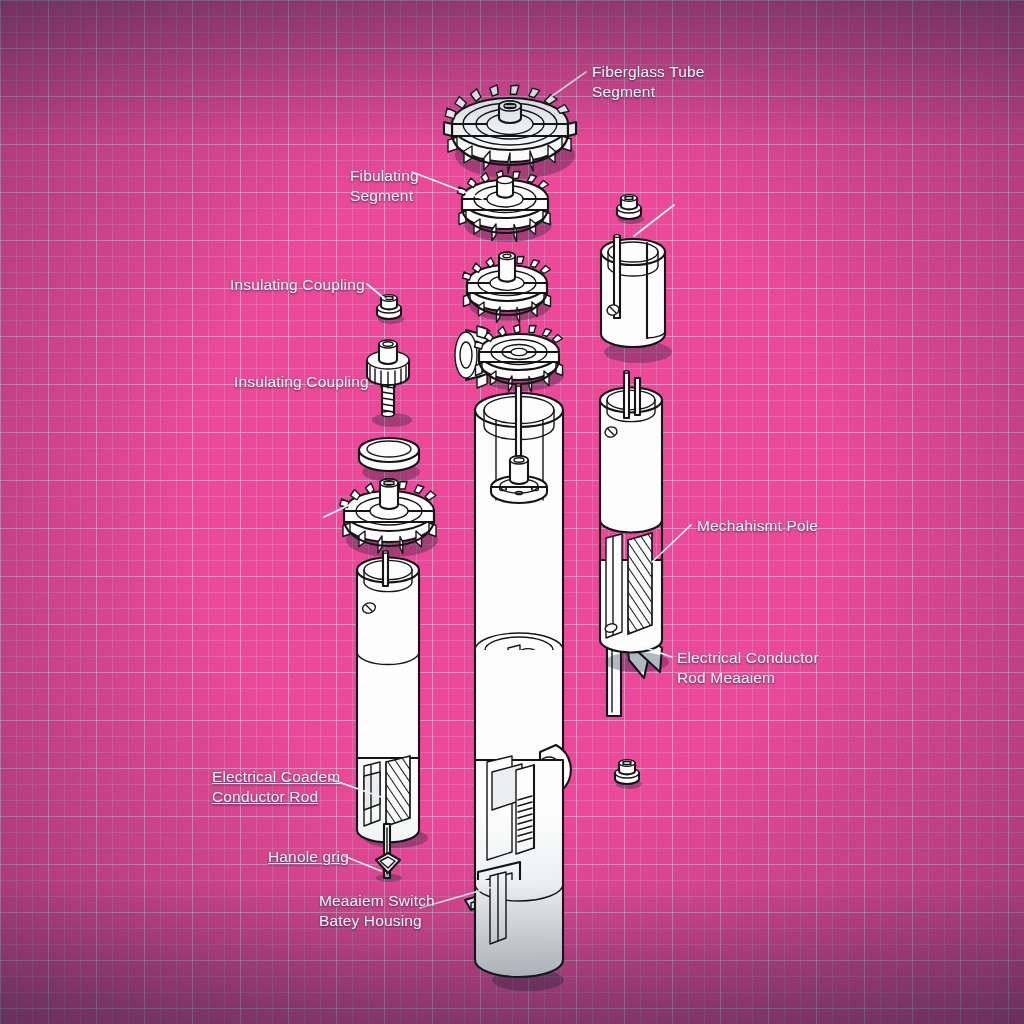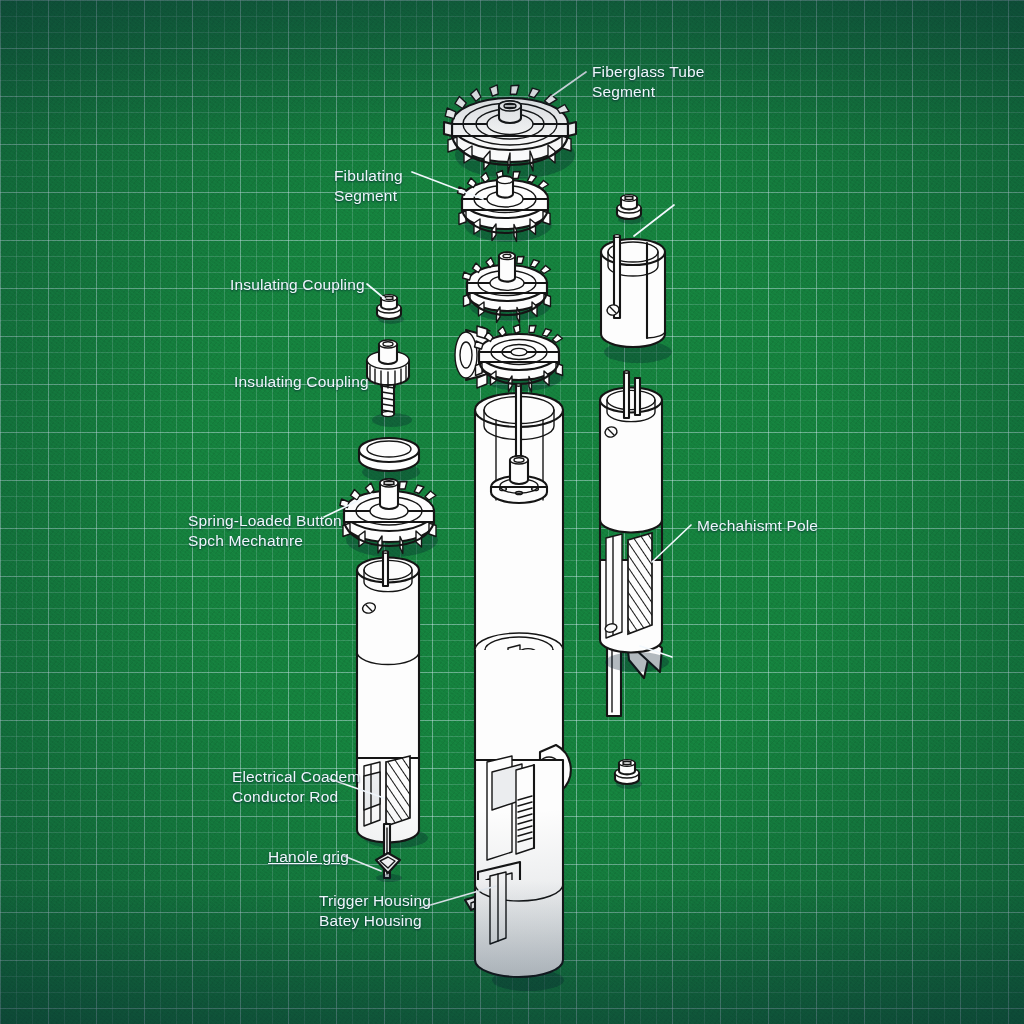--- a/index.html
+++ b/index.html
@@ -58,21 +58,21 @@
     white-space: pre-line;
     text-shadow: 0 1px 2px rgba(6,30,50,.75);
     user-select: none;
   }
   .label.right { text-align: left; }
   .label.left  { text-align: left; }
 </style>
 </head>
 <body>
 
-<div id="stage" style="background-color: #15803d;">
+<div id="stage" style="background-color: #ec4899;">
 
   <div id="grid-fine"></div>
   <div id="grid-coarse"></div>
   <div id="paper-noise"></div>
 
   <svg id="art" viewBox="0 0 1024 1024">
     <defs>
       <style>
         .ln   { fill:none; stroke:#151515; stroke-width:2.1; stroke-linejoin:round; stroke-linecap:round; }
         .lnT  { fill:none; stroke:#151515; stroke-width:1.4; stroke-linejoin:round; stroke-linecap:round; }
@@ -534,27 +534,27 @@
       <polyline class="lead" points="344,856 381,871"></polyline>
       <polyline class="lead" points="420,908 496,886"></polyline>
     </g>
   </svg>
 
   <div id="vignette"></div>
 
   <div id="labels">
     <div class="label right" style="left:592px; top:62px;">Fiberglass Tube
 Segment</div>
-    <div class="label left" style="left:334px; top:166px;">Fibulating
+    <div class="label left" style="left:350px; top:166px;">Fibulating
 Segment</div>
     <div class="label left" style="left:230px; top:275px;">Insulating Coupling</div>
     <div class="label left" style="left:234px; top:372px;">Insulating Coupling</div>
-    <div class="label left" style="left:188px; top:511px;">Spring-Loaded Button
-Spch Mechatnre</div>
     <div class="label right" style="left:697px; top:516px;">Mechahismt Pole</div>
-    <div class="label left" style="left:232px; top:767px;">Electrical Coadem
+    <div class="label right" style="left:677px; top:648px;">Electrical Conductor
+Rod Meaaiem</div>
+    <div class="label left" style="left:212px; top:767px;text-decoration:underline;">Electrical Coadem
 Conductor Rod</div>
     <div class="label left" style="left:268px; top:847px;text-decoration:underline;">Hanole grig</div>
-    <div class="label left" style="left:319px; top:891px;">Trigger Housing
+    <div class="label left" style="left:319px; top:891px;">Meaaiem Switch
 Batey Housing</div>
   </div>
 
 </div>
 
 </body></html>

